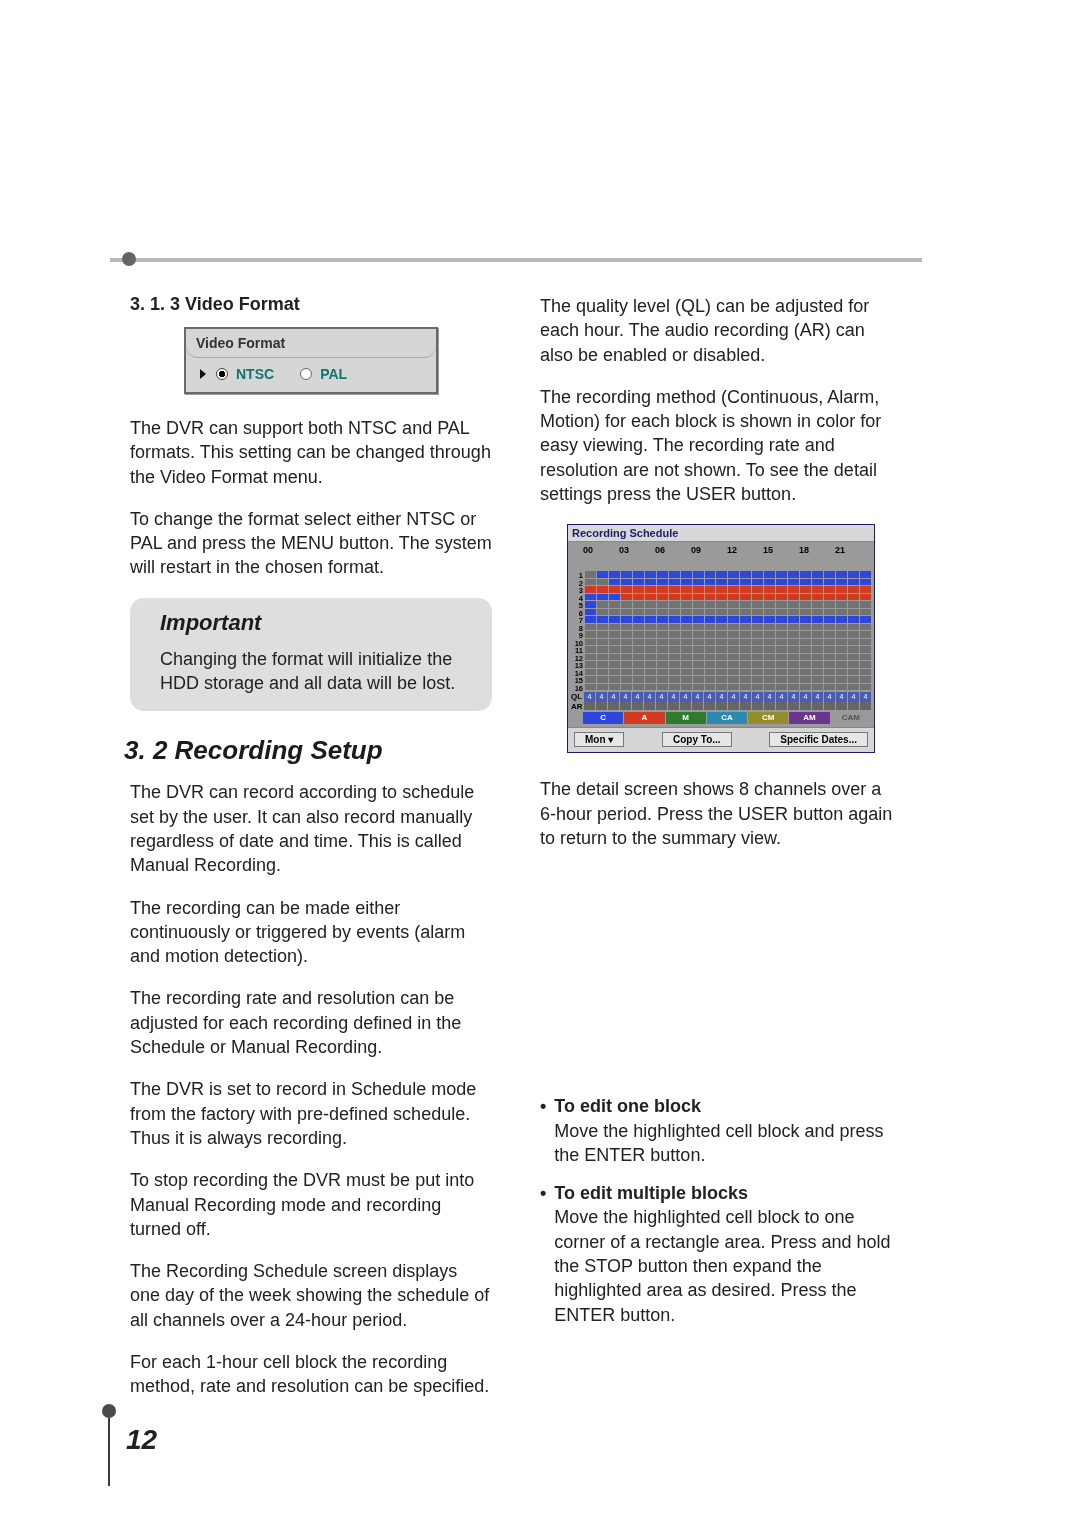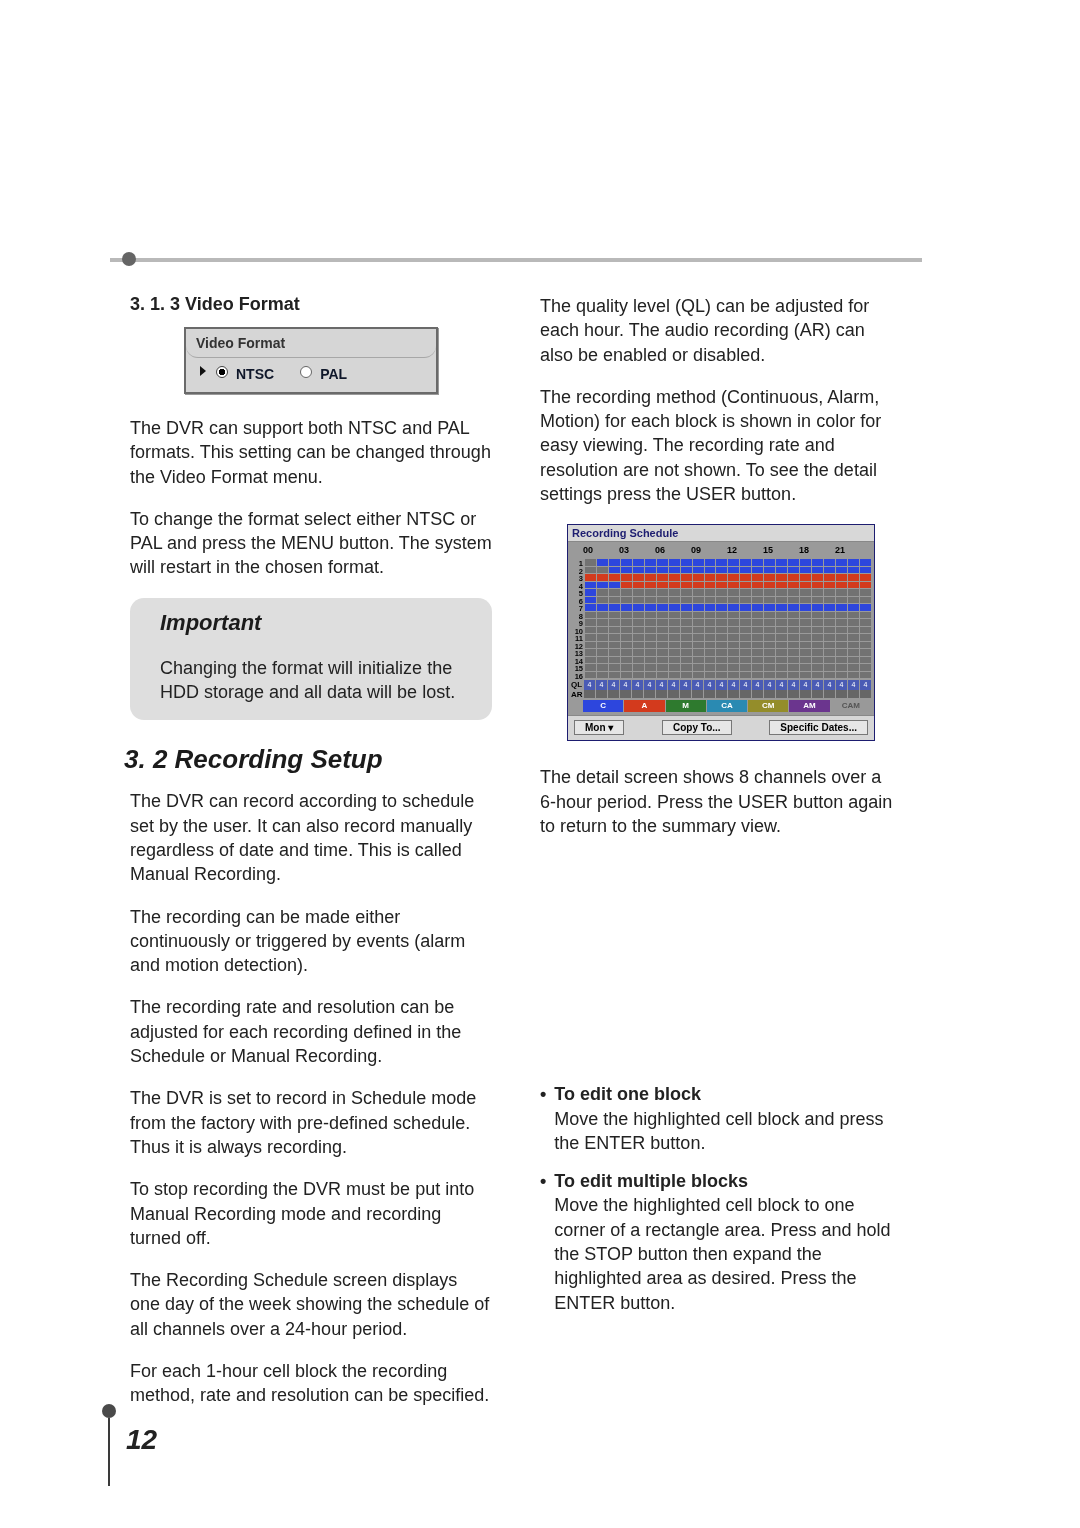--- a/index.html
+++ b/index.html
@@ -69,22 +69,23 @@
   .video-box-body {
     display: flex;
     align-items: center;
     gap: 26px;
     padding: 8px 10px 10px 14px;
     font-size: 14px;
     font-weight: bold;
   }
   .radio-opt {
     display: flex;
+    align-items: center;
     gap: 8px;
-    color: #0f172a;
+    color: #0f766e;
   }
   .tri {
     display: inline-block;
     width: 0; height: 0;
     border-top: 5px solid transparent;
     border-bottom: 5px solid transparent;
     border-left: 6px solid #111;
     margin-right: 2px;
   }
   .radio-sel {
@@ -105,21 +106,21 @@
     background: #dedede;
     border-radius: 14px;
     padding: 12px 30px 16px 30px;
     margin: 4px 0 24px 0;
   }
   .note-title {
     font-style: italic;
     font-weight: bold;
     font-size: 22px;
     color: #1b1b1b;
-    margin: 0 0 20px 0;
+    margin: 0 0 11px 0;
   }
   .note-body {
     font-size: 18px;
     line-height: 1.35;
     color: #222;
   }
   .section-title {
     font-style: italic;
     font-weight: bold;
     font-size: 26px;
@@ -167,21 +168,21 @@
   }
   .sched-body {
     background: #9a9a9a;
     padding: 3px 3px 3px 3px;
   }
   .sched-hours {
     display: flex;
     gap: 0;
     margin-left: 12px;
     font-weight: bold;
-    margin-bottom: 4px;
+    margin-bottom: 16px;
   }
   .sched-hours span { width: 36px; }
   .grid-rows {
     display: flex;
     gap: 1px;
   }
   .chan-labels {
     display: flex;
     flex-direction: column;
     font-weight: bold;

